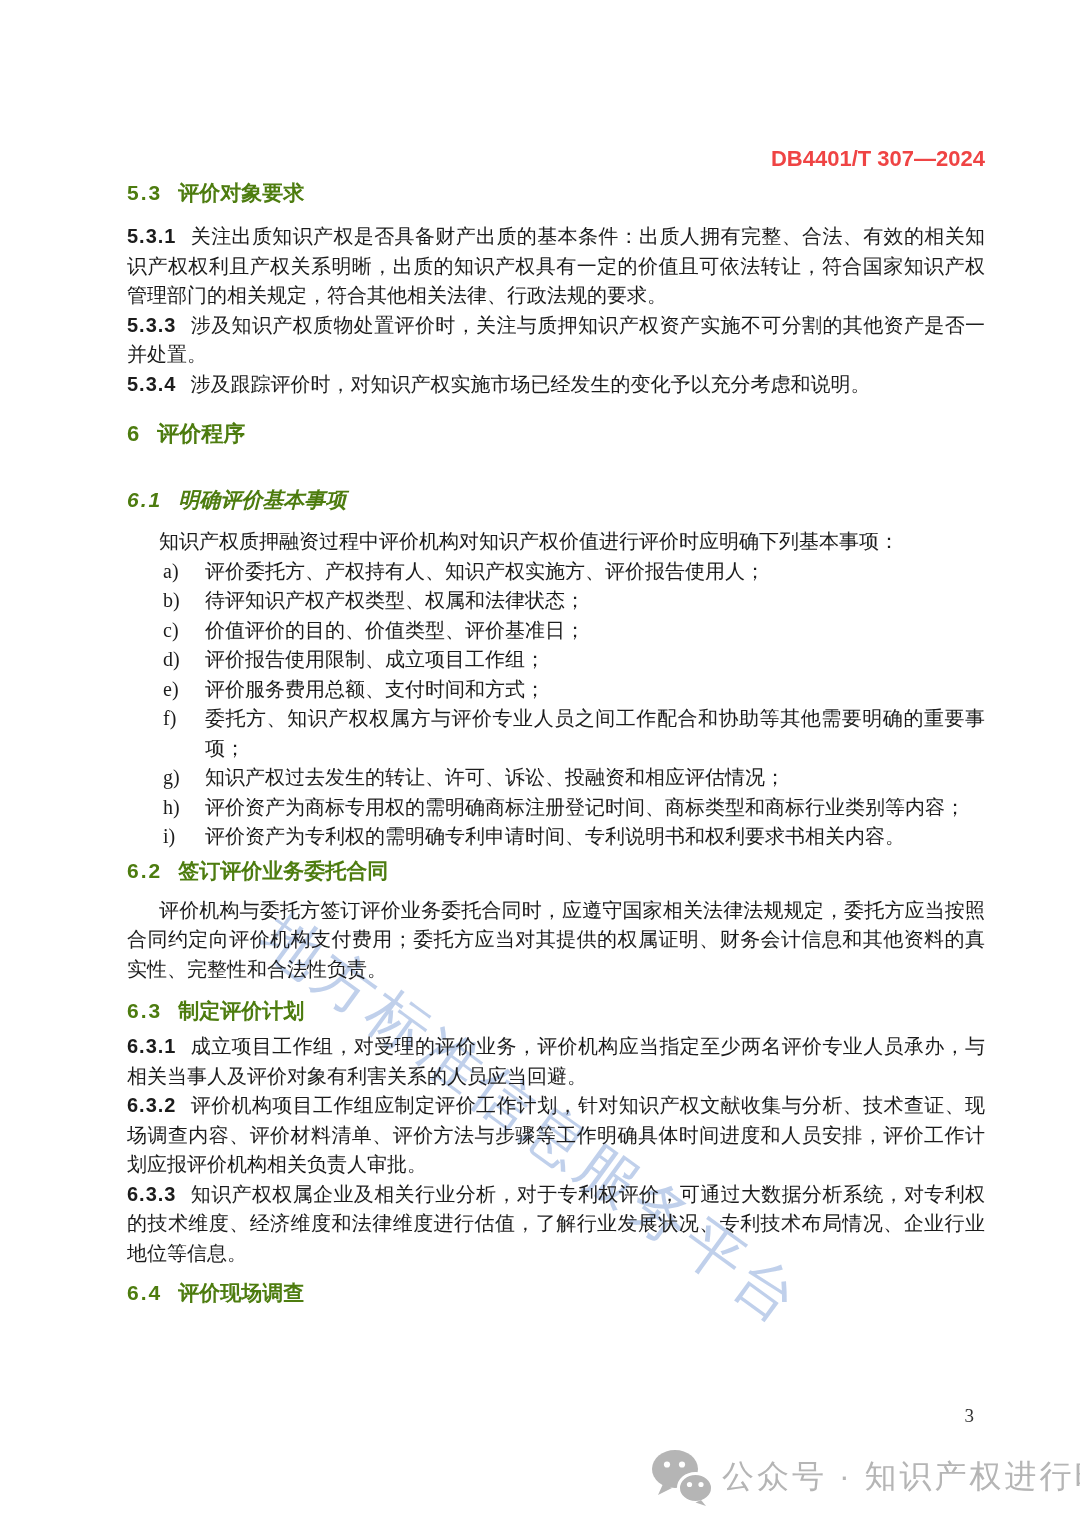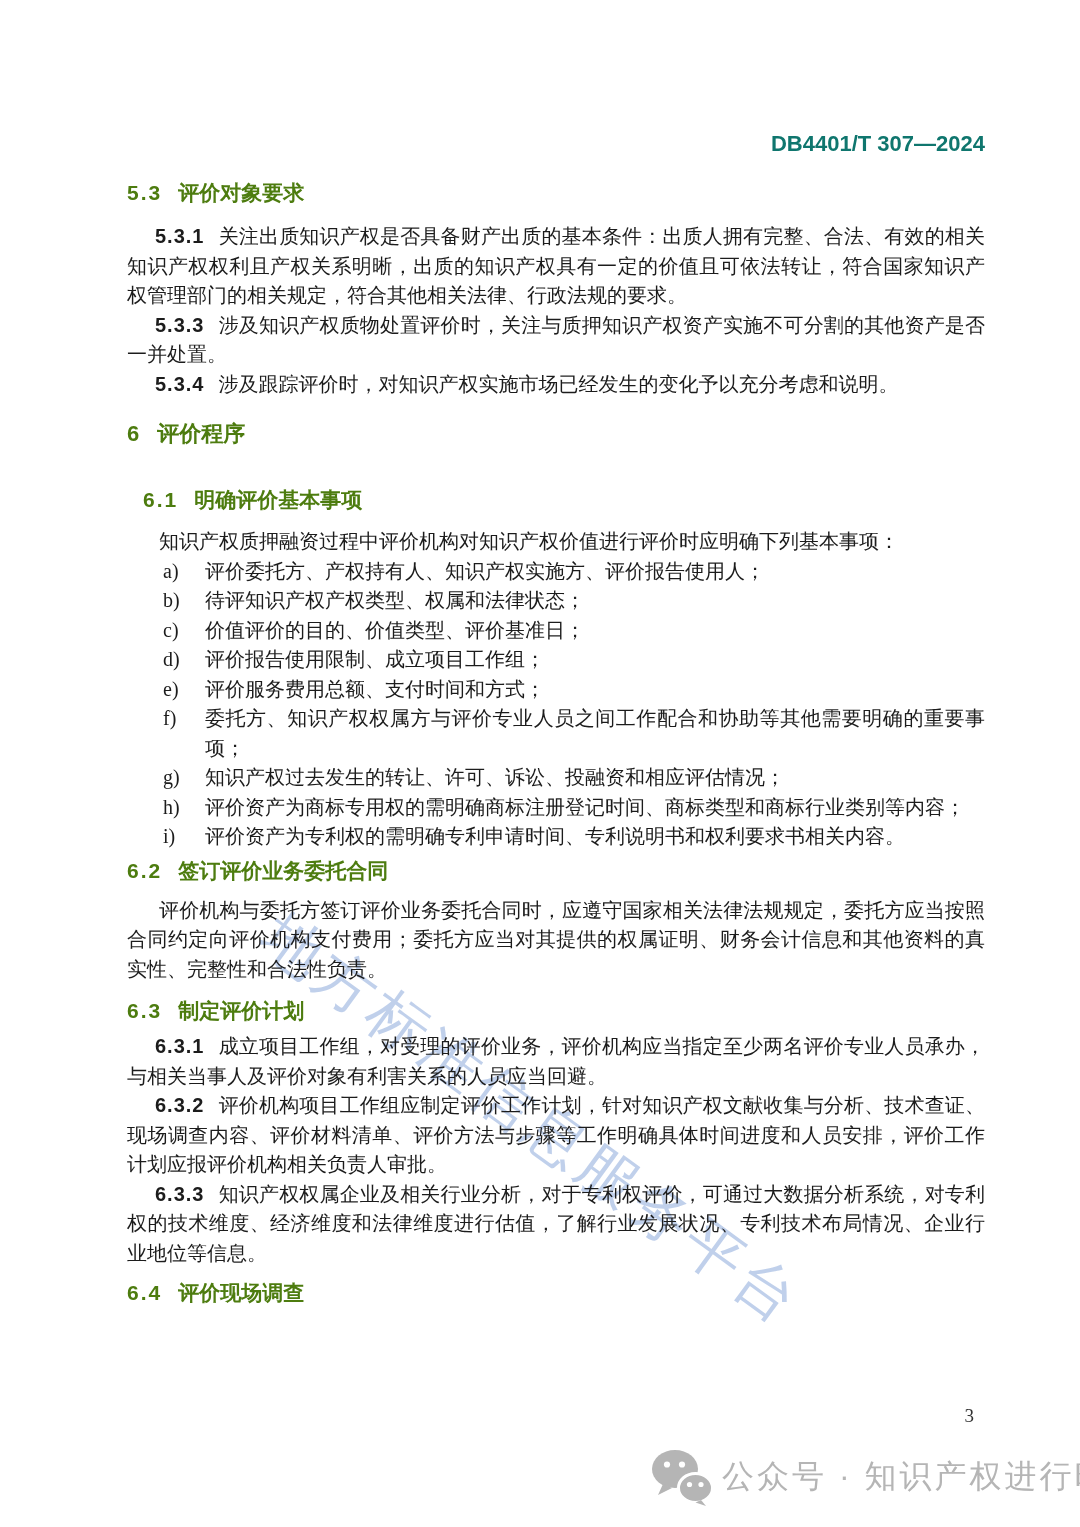--- a/index.html
+++ b/index.html
@@ -6,52 +6,52 @@
   .page {
     position:relative;
     width:1080px; height:1527px;
     background:#ffffff;
     overflow:hidden;
     font-family:"Liberation Serif","DejaVu Serif",serif;
     color:#1c1c1c;
   }
   
   .doc-code {
-    position:absolute; top:131px; right:95px;
+    position:absolute; top:146px; right:95px;
     font-family:"Liberation Sans","DejaVu Sans",sans-serif;
-    font-weight:700; font-size:22px; letter-spacing:0px; color:#0f766e;text-align:center;
+    font-weight:700; font-size:22px; letter-spacing:0px; color:#ef4444;text-align:center;
   }
   
   .watermark-diag {
     position:absolute; left:292px; top:896px;
     transform:rotate(36deg); transform-origin:0 0;
     font-family:"Liberation Serif","DejaVu Serif",serif;
     font-size:60px; letter-spacing:5px; white-space:nowrap;
     color:#7d9ed6; opacity:0.48; z-index:0; pointer-events:none;
   }
   
   .content {
     position:absolute; left:127px; top:165px; width:858px; z-index:1;
     font-size:20px; line-height:29.5px;
   }
   .body { margin:0; text-align:justify; }
   .indent { text-indent:32px; }
   .clause { margin:0; text-align:justify; }
   .cnum {
     font-family:"Liberation Sans","DejaVu Sans",sans-serif;
-    font-weight:700; letter-spacing:1px; margin-right:14px; white-space:nowrap;margin-left:28px;
+    font-weight:700; letter-spacing:1px; margin-right:14px; white-space:nowrap;
   }
   .h {
     font-family:"Liberation Sans","DejaVu Sans",sans-serif;
     font-weight:700; font-size:21px; line-height:26px; color:#4d7c0f;
   }
   .h .hnum { margin-right:16px; letter-spacing:2px; }
   .h53 { margin:15px 0 16px; }
   .h6  { margin:22px 0 40px; font-size:22px; }
-  .h61 { margin:0 16px 14px; }
+  .h61 { margin:0 0 14px;font-style:italic; }
   .h62 { margin:6px 0 12px; }
   .h63 { margin:14px 0 8px; }
   .h64 { margin:12px 0 0; }
   .list { margin-left:36px; }
   .li { display:flex; }
   .li-label { flex:none; width:42px; }
   .li-text { flex:1; text-align:justify; }
   
   .page-num {
     position:absolute; top:1405px; right:106px;

